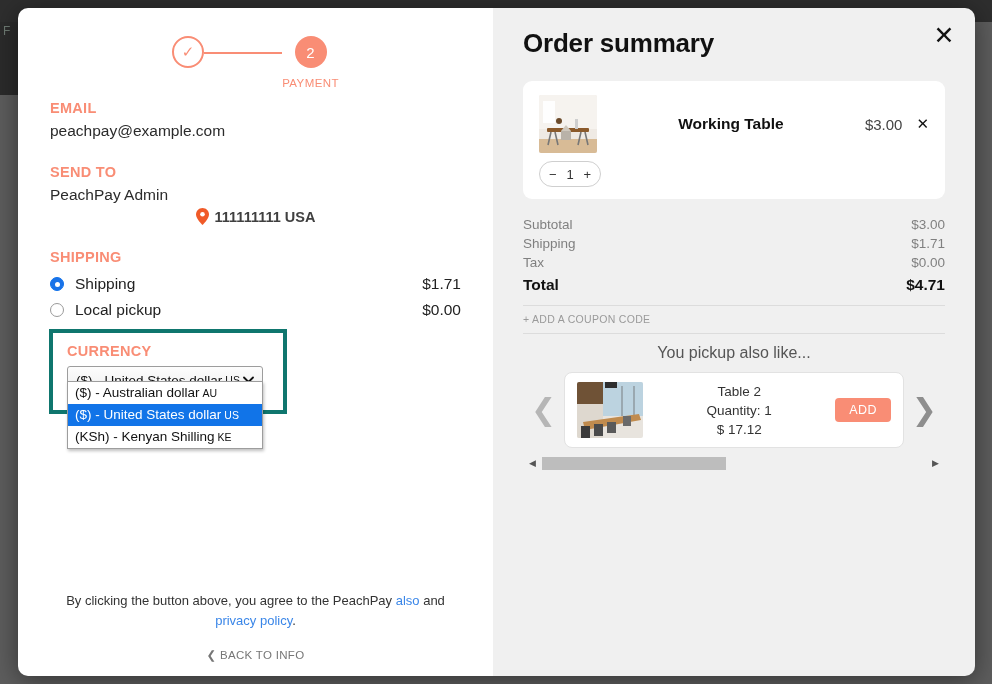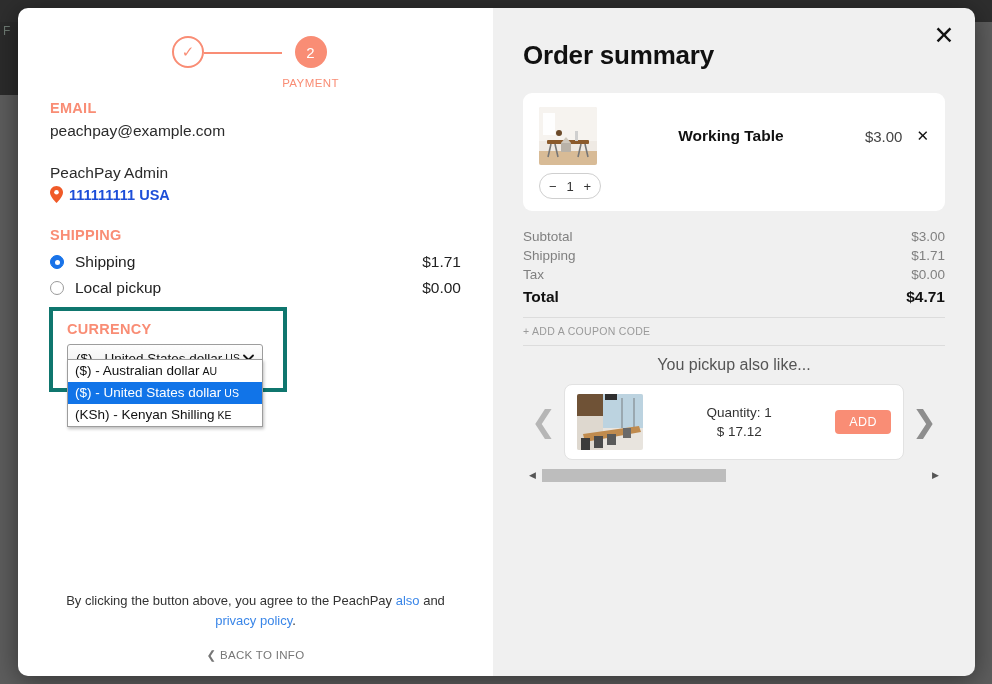--- a/index.html
+++ b/index.html
@@ -96,21 +96,21 @@
   
   .form { padding: 0 32px; }
   .sec-label {
     color: #f98d75; font-weight: bold; font-size: 14.5px;
     letter-spacing: .3px; margin-bottom: 6px;
   }
   .sec-value { color: #2b2b2b; font-size: 15.5px; margin-bottom: 4px; }
   .sec { margin-bottom: 24px; }
   .addr-line {
     display: flex; align-items: center; gap: 6px;
-    font-size: 14.5px; font-weight: bold; color: #1d4ed8; margin-top: 4px;
+    font-size: 14.5px; font-weight: bold; color: #404040; margin-top: 4px; justify-content: center;
   }
   .pin-icon { color: #f05a28; font-size: 16px; line-height: 1; }
 
   .ship-row {
     display: flex; align-items: center;
     margin-bottom: 8px; font-size: 15.5px; color: #222;
   }
   .radio {
     width: 14px; height: 14px; border-radius: 50%;
     border: 1px solid #9a9a9a; margin-right: 11px; flex: none;
@@ -171,21 +171,21 @@
   .legal a { color: #3a86e8; text-decoration: none; }
   .back-link {
     position: absolute; left: 0; right: 0; top: 640px;
     text-align: center; font-size: 11.5px; color: #767676;
     letter-spacing: .3px; cursor: pointer;
   }
 
   
   .summary-title {
     font-size: 26px; font-weight: bold; color: #111;
-    padding-top: 32px; margin-bottom: 22px; letter-spacing: -.2px;
+    padding-top: 20px; margin-bottom: 22px; letter-spacing: -.2px;
   }
   .product-card {
     background: #fff; border-radius: 9px;
     padding: 14px 16px 12px 16px;
     position: relative;
   }
   .prod-row { display: flex; align-items: center; }
   .thumb {
     width: 58px; height: 58px; border-radius: 2px;
     flex: none; overflow: hidden; position: relative;
@@ -279,20 +279,21 @@
     </div>
 
     <div class="form">
 
       <div class="sec">
         <div class="sec-label">EMAIL</div>
         <div class="sec-value">peachpay@example.com</div>
       </div>
 
       <div class="sec">
+        <div class="sec-label">SEND TO</div>
         <div class="sec-value">PeachPay Admin</div>
         <div class="addr-line">
           <svg class="pin-icon" width="13" height="17" viewBox="0 0 13 17">
             <path d="M6.5 0C2.9 0 0 2.9 0 6.5C0 11 6.5 17 6.5 17S13 11 13 6.5C13 2.9 10.1 0 6.5 0Z" fill="#f05a28"></path>
             <circle cx="6.5" cy="6.3" r="2.3" fill="#ffffff"></circle>
           </svg>
           <span>111111111 USA</span>
         </div>
       </div>
 
@@ -416,20 +417,21 @@
             <rect x="56" y="4" width="2" height="30" fill="#9aa8b0"></rect>
             <path d="M6 40 L62 32 L64 38 L8 48 Z" fill="#c08b4e"></path>
             <rect x="4" y="44" width="9" height="12" fill="#3b3b3b"></rect>
             <rect x="17" y="42" width="9" height="12" fill="#4a4a4a"></rect>
             <rect x="30" y="40" width="9" height="11" fill="#5a5a5a"></rect>
             <rect x="46" y="34" width="8" height="10" fill="#6a6a6a"></rect>
             <rect x="28" y="0" width="12" height="6" fill="#2e2e2e"></rect>
           </svg>
         </div>
         <div class="up-info">
+          <div>Table 2</div>
           <div>Quantity: 1</div>
           <div>$ 17.12</div>
         </div>
         <div class="add-btn">ADD</div>
       </div>
       <div class="car-arrow right">❯</div>
     </div>
 
     <div class="scrollbar">
       <div class="sb-arrow">◀</div>

